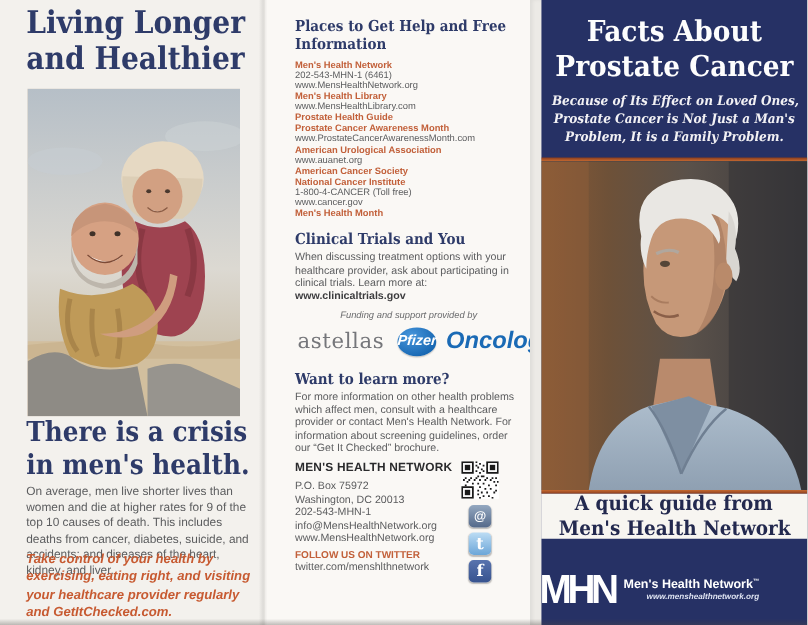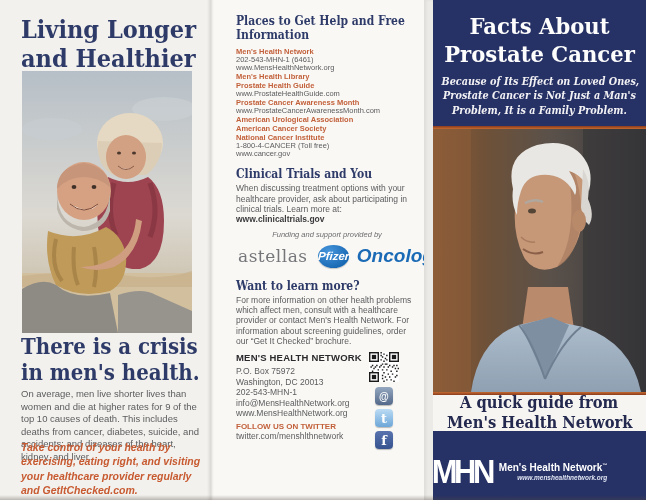--- a/index.html
+++ b/index.html
@@ -18,21 +18,21 @@
   .panel-middle { position:absolute; left:212px; top:0; width:212px; height:500px; background:#faf8f5; padding:14px 0 0 24px; }
   .panel-right  { position:absolute; left:433px; top:0; width:213px; height:500px; background:#263165; }
   .crease1 { position:absolute; left:207px; top:0; width:7px; height:500px;
              background:linear-gradient(90deg, rgba(0,0,0,0), rgba(0,0,0,0.09), rgba(0,0,0,0)); pointer-events:none; }
   .crease2 { position:absolute; left:424px; top:0; width:9px; height:500px; background:#eceae6;
              box-shadow:inset 2px 0 3px rgba(0,0,0,0.06); }
   .scan-shadow { position:absolute; left:0; bottom:0; width:100%; height:5px;
              background:linear-gradient(180deg, rgba(0,0,0,0), rgba(80,75,70,0.35)); }
 
   
-  .lp-title  { position:absolute; left:21px; top:16px; font-size:25px; line-height:1.14; color:#2e3b69; }
+  .lp-title  { position:absolute; left:21px; top:4px; font-size:25px; line-height:1.14; color:#2e3b69; }
   .lp-photo  { position:absolute; left:22px; top:71px; width:170px; height:262px; overflow:hidden; background:#cfc9c0; }
   .lp-photo svg { display:block; }
   .lp-crisis { position:absolute; left:21px; top:334px; font-size:22px; line-height:1.16; color:#2e3b69; }
   .lp-body   { position:absolute; left:21px; top:388px; width:182px; font-size:9.5px; line-height:1.32; color:#5b5c5e; }
   .lp-cta    { position:absolute; left:21px; top:440px; width:184px; font-size:10.5px; line-height:1.38;
                font-style:italic; font-weight:bold; color:#c75a31; }
 
   
   .mp-title { font-size:12px; line-height:1.18; color:#2e3b69; margin-bottom:6px; }
   .res-item { margin-bottom:1px; }
@@ -159,57 +159,62 @@
           <div>
 
               <div class="res-line">202-543-MHN-1 (6461)</div>
 
               <div class="res-line">www.MensHealthNetwork.org</div>
             </div>
         </div>
 
         <div class="res-item">
           <div class="res-name">Men's Health Library</div>
+          <div>
+
+              <div class="res-line">www.MensHealthLibrary.com</div>
+            </div>
         </div>
 
         <div class="res-item">
           <div class="res-name">Prostate Health Guide</div>
-          <div>
-
-              <div class="res-line">www.ProstateHealthGuide.com</div>
-            </div>
         </div>
 
         <div class="res-item">
           <div class="res-name">Prostate Cancer Awareness Month</div>
           <div>
 
               <div class="res-line">www.ProstateCancerAwarenessMonth.com</div>
             </div>
         </div>
 
         <div class="res-item">
           <div class="res-name">American Urological Association</div>
+          <div>
+
+              <div class="res-line">www.auanet.org</div>
+            </div>
         </div>
 
         <div class="res-item">
           <div class="res-name">American Cancer Society</div>
         </div>
 
         <div class="res-item">
           <div class="res-name">National Cancer Institute</div>
           <div>
 
               <div class="res-line">1-800-4-CANCER (Toll free)</div>
 
               <div class="res-line">www.cancer.gov</div>
             </div>
         </div>
 
         <div class="res-item">
+          <div class="res-name">Men's Health Month</div>
         </div>
 
       </div>
 
     <div class="mp-h slab cond">Clinical Trials and You</div>
     <p class="mp-body"><span>When discussing treatment options with your healthcare provider, ask about participating in clinical trials. Learn more at: </span><b>www.clinicaltrials.gov</b></p>
 
     <div class="funding">Funding and support provided by</div>
 
     <div class="sponsors">

